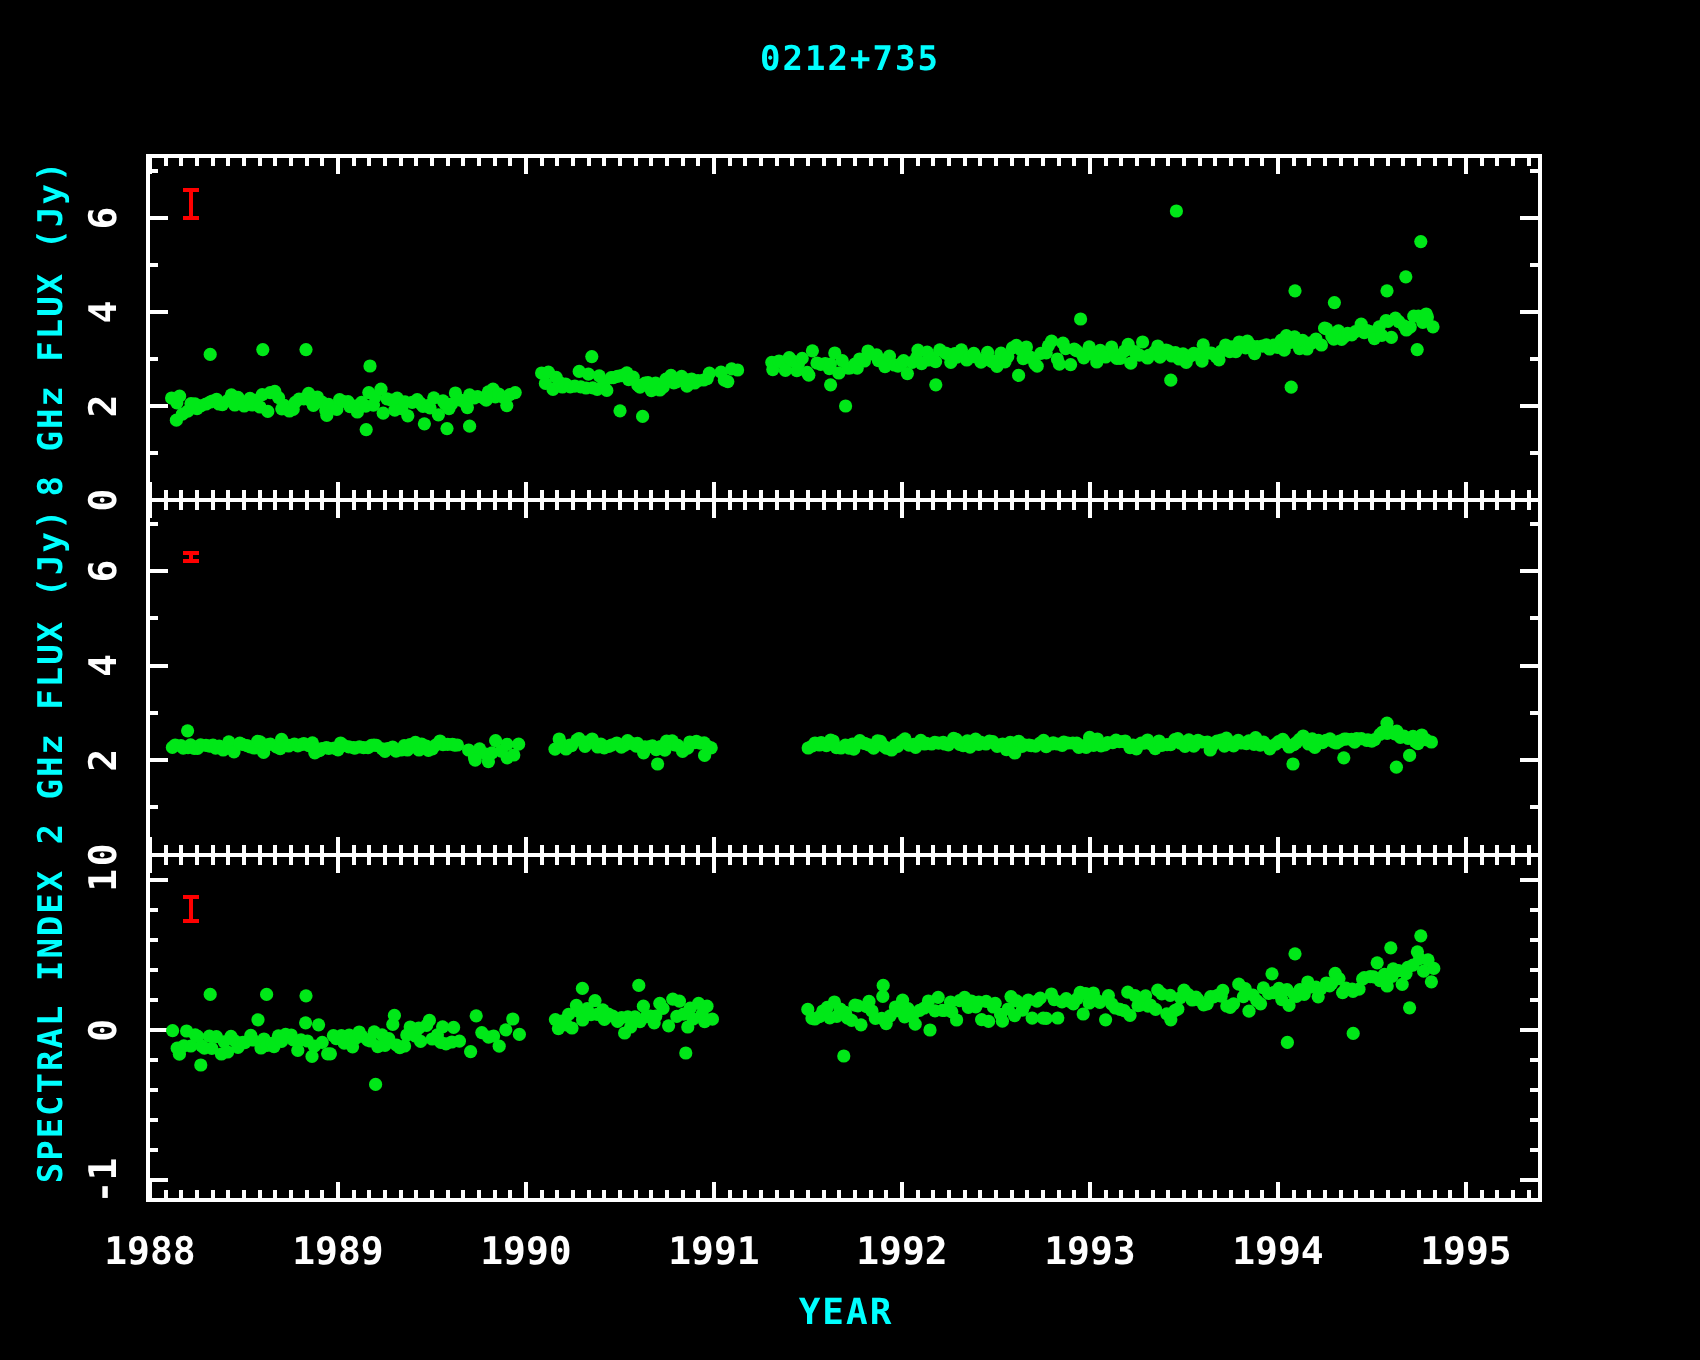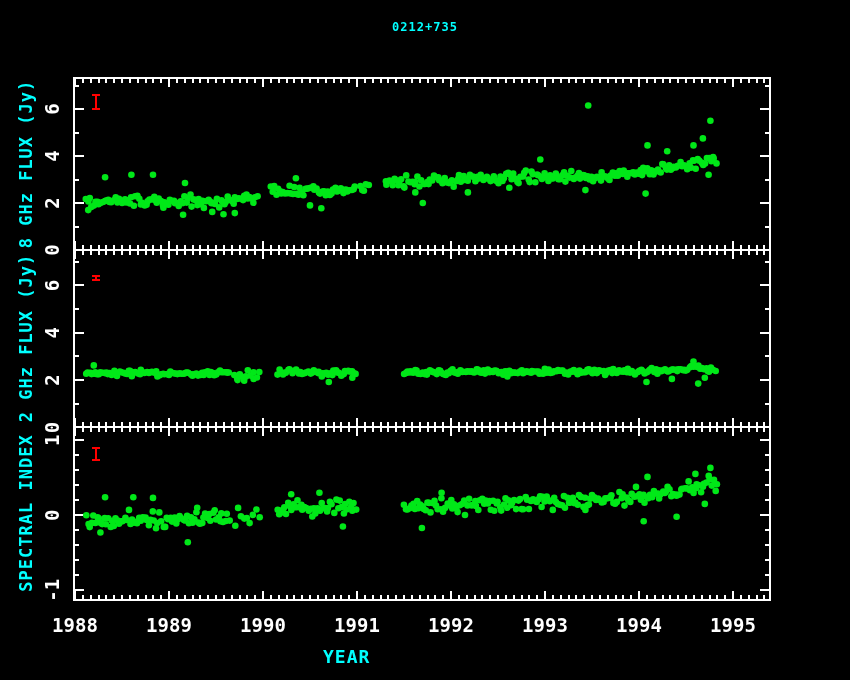--- a/index.html
+++ b/index.html
@@ -1,22 +1,22 @@
 <!DOCTYPE html>
 <html><head>
 <meta charset="utf-8">
 <style>
   html,body{margin:0;padding:0;}
   body{
     width:850px;height:680px;background:#000;position:relative;overflow:hidden;
     font-family:"DejaVu Sans Mono","Liberation Mono",monospace;
   }
   .lbl{position:absolute;font-weight:bold;white-space:nowrap;}
-  #title{left:275px;top:20px;width:300px;text-align:center;font-size:12px;color:#00ffff;letter-spacing:1px;}
-  #xlabel{left:323px;top:646px;width:200px;text-align:left;font-size:18px;color:#00ffff;letter-spacing:1px;}
+  #title{left:275px;top:20px;width:300px;text-align:center;font-size:17px;color:#00ffff;letter-spacing:1px;}
+  #xlabel{left:323px;top:646px;width:200px;text-align:center;font-size:18px;color:#00ffff;letter-spacing:1px;}
   .ylab{width:320px;height:22px;line-height:22px;text-align:center;font-size:17px;color:#00ffff;
         transform:rotate(-90deg);letter-spacing:1px;}
   #ylab0{left:-134px;top:153px;}
   #ylab1{left:-134px;top:327px;}
   #ylab2{left:-134px;top:502px;}
   svg{position:absolute;left:0;top:0;}
 </style>
 </head>
 <body>
 

